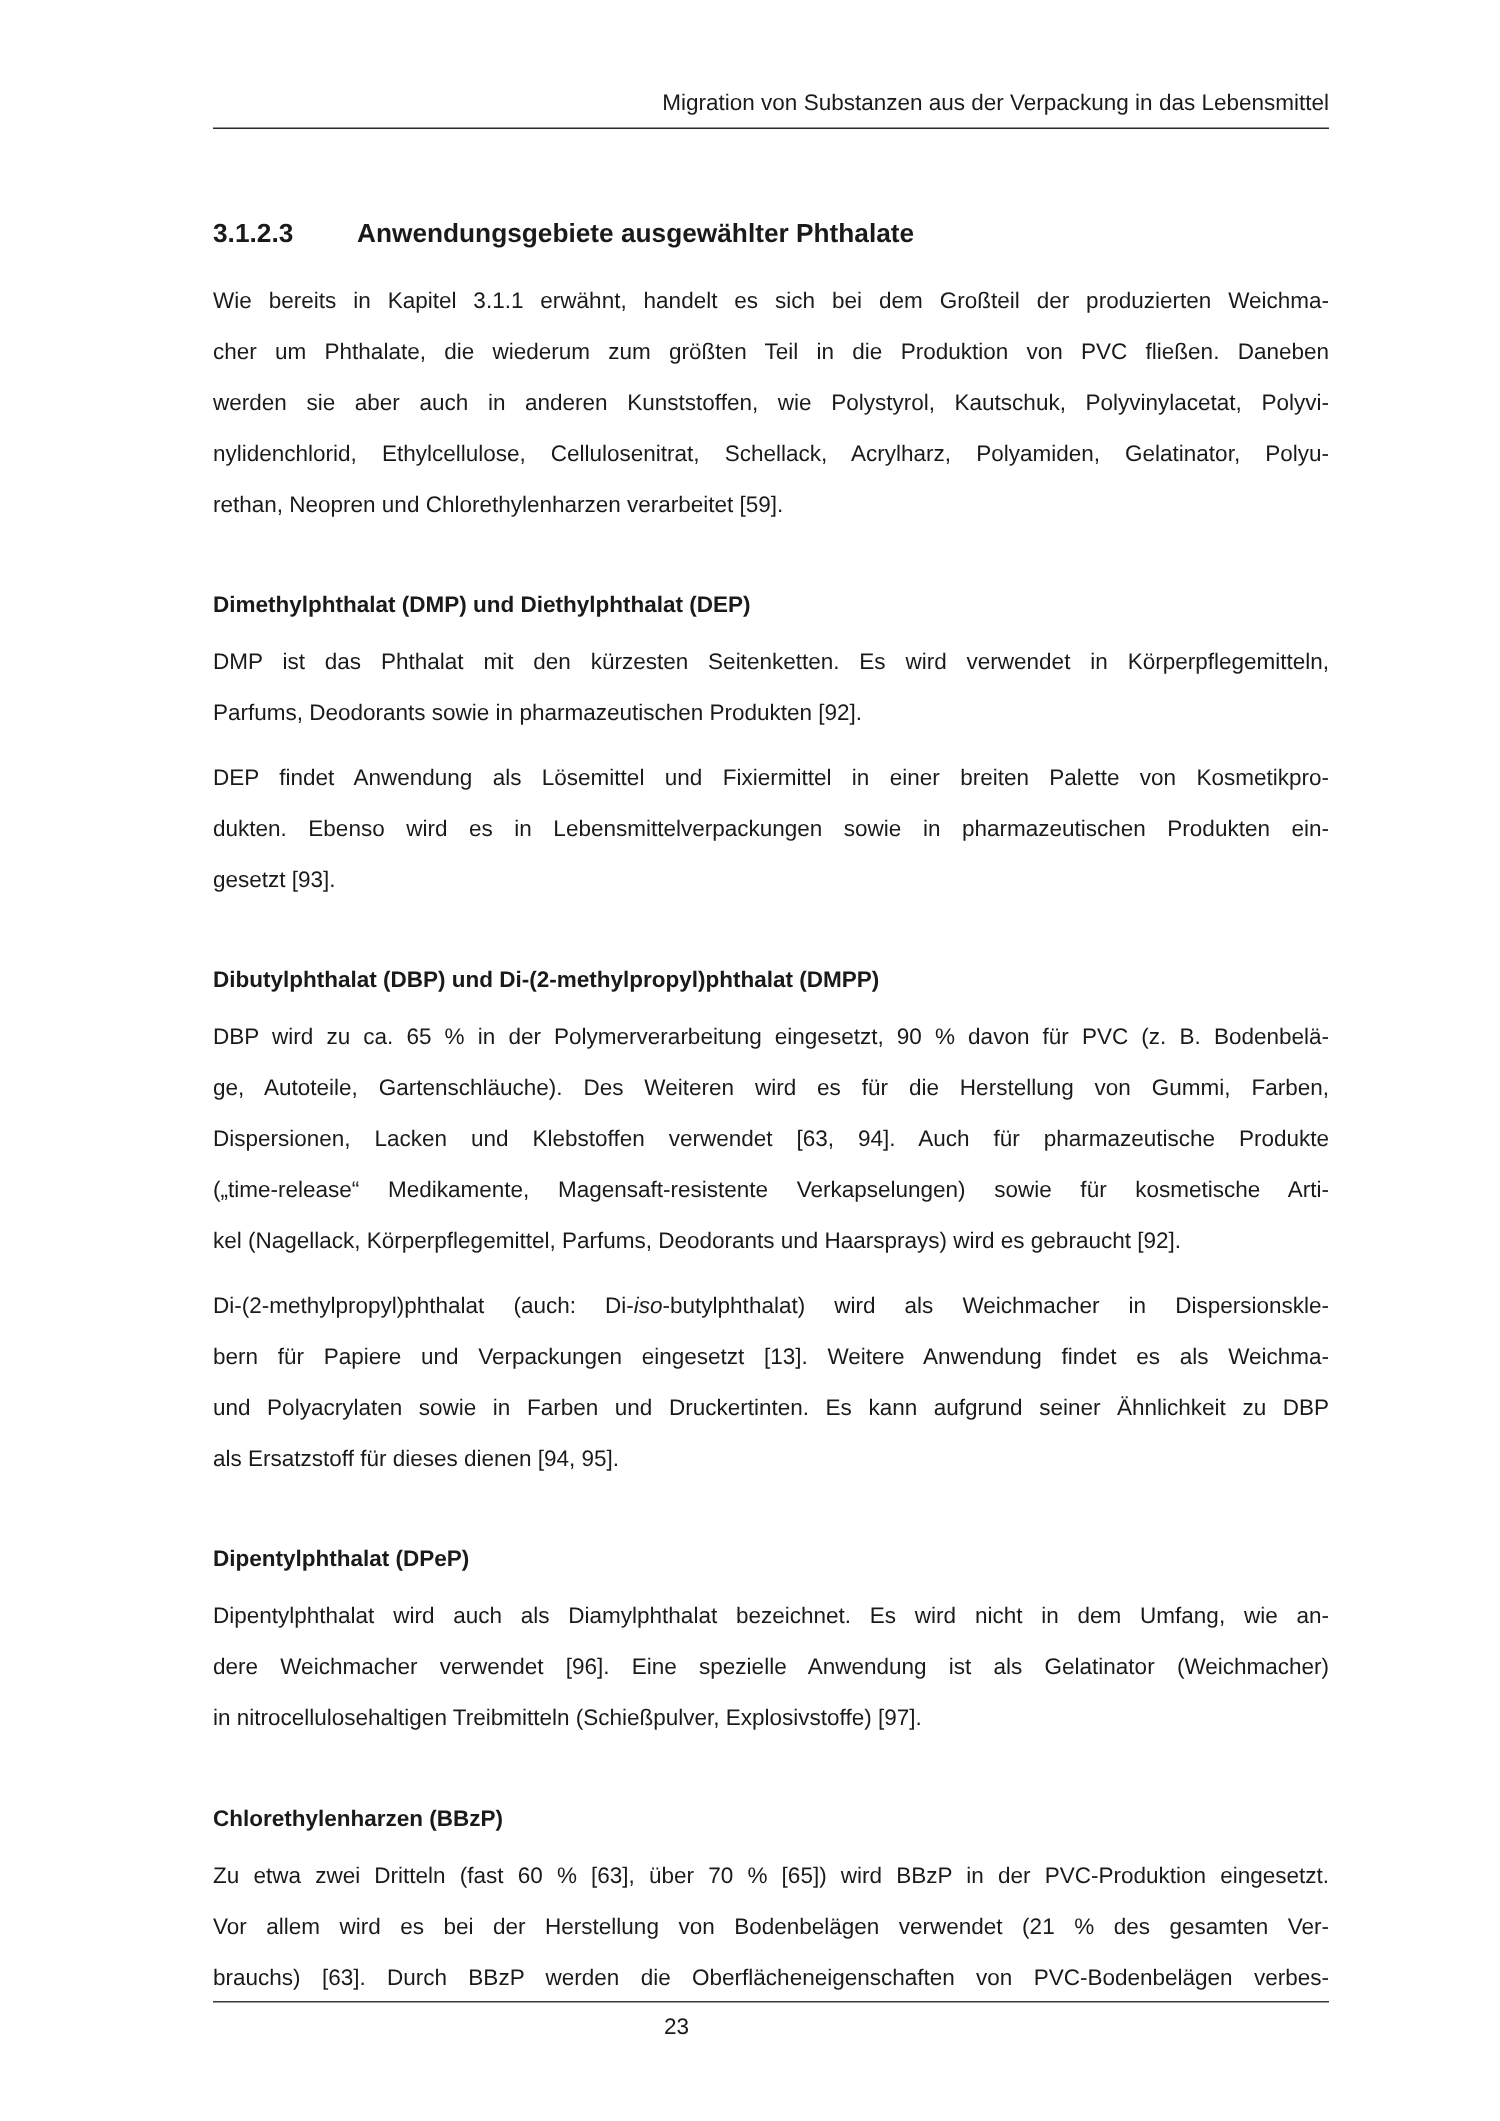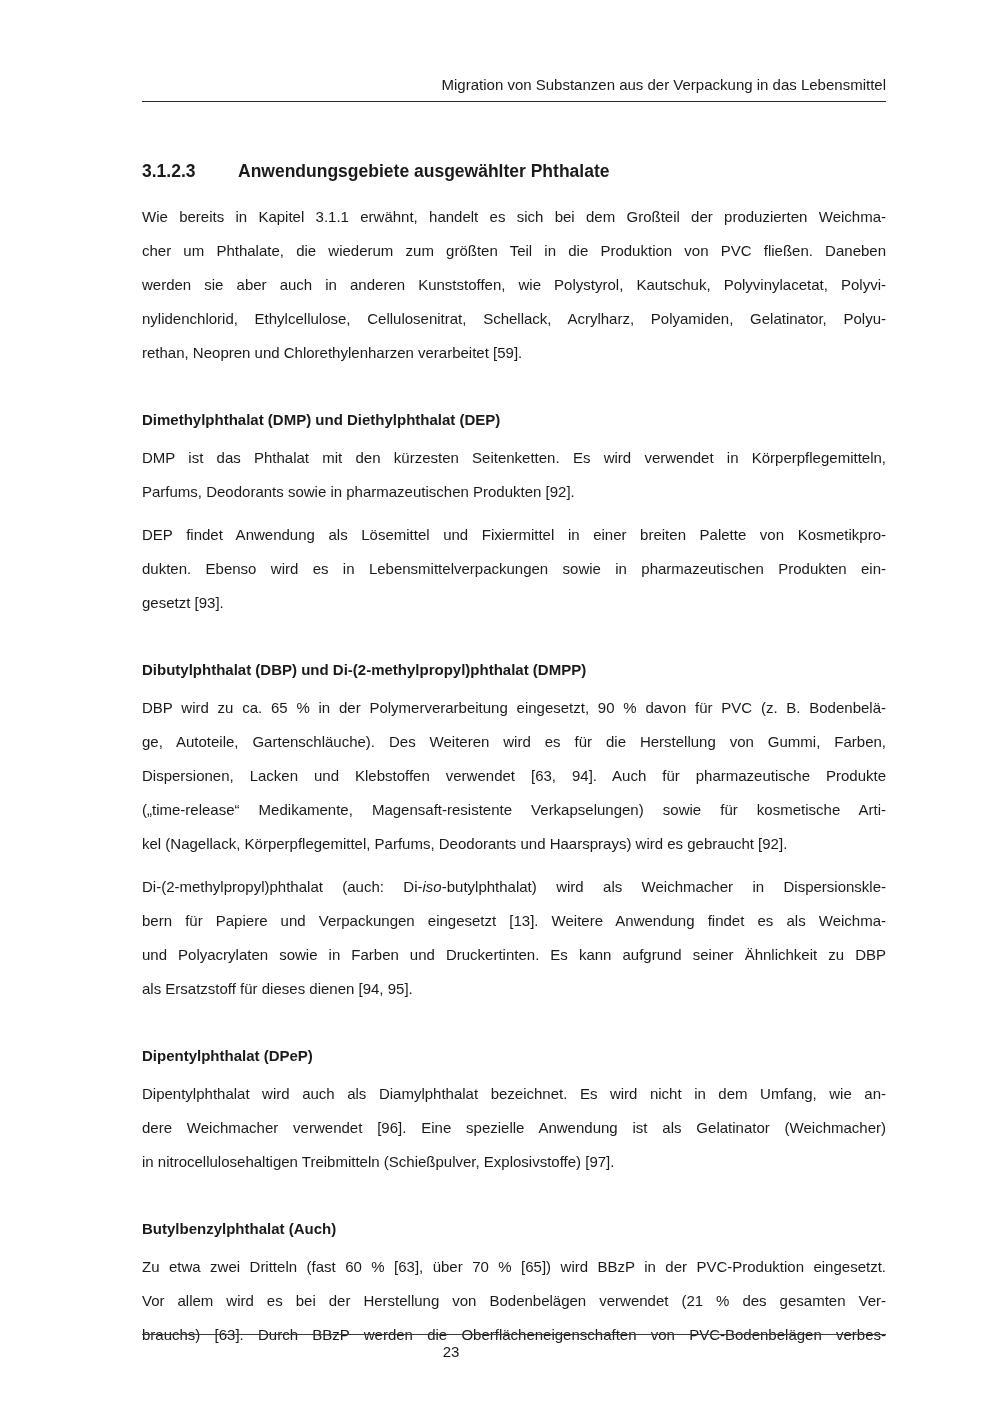--- a/index.html
+++ b/index.html
@@ -9,21 +9,21 @@
     width: 1000px;
     height: 1414px;
     background: #ffffff;
     font-family: "Liberation Sans", sans-serif;
     color: #1a1a1a;
     overflow: hidden;
   }
   .content {
     position: absolute;
     left: 142px;
-    top: 16px;
+    top: 0;
     width: 744px;
   }
   .running-header {
     padding-top: 58px;
     text-align: right;
     font-size: 15px;
     line-height: 22px;
     padding-bottom: 5px;
     border-bottom: 1.5px solid #2b2b2b;
   }
@@ -126,21 +126,21 @@
     </div>
 
     <div class="subhead">Dipentylphthalat (DPeP)</div>
 
     <div class="para tight">
       <div class="line">Dipentylphthalat wird auch als Diamylphthalat bezeichnet. Es wird nicht in dem Umfang, wie an-</div>
       <div class="line">dere Weichmacher verwendet [96]. Eine spezielle Anwendung ist als Gelatinator (Weichmacher)</div>
       <div class="line last">in nitrocellulosehaltigen Treibmitteln (Schießpulver, Explosivstoffe) [97].</div>
     </div>
 
-    <div class="subhead">Butylbenzylphthalat (Auch)</div>
+    <div class="subhead">Chlorethylenharzen (BBzP)</div>
 
     <div class="para tight">
       <div class="line">Zu etwa zwei Dritteln (fast 60 % [63], über 70 % [65]) wird BBzP in der PVC-Produktion eingesetzt.</div>
       <div class="line">Vor allem wird es bei der Herstellung von Bodenbelägen verwendet (21 % des gesamten Ver-</div>
       <div class="line">brauchs) [63]. Durch BBzP werden die Oberflächeneigenschaften von PVC-Bodenbelägen verbes-</div>
     </div>
 
   </div>
 
   <div class="footer">

